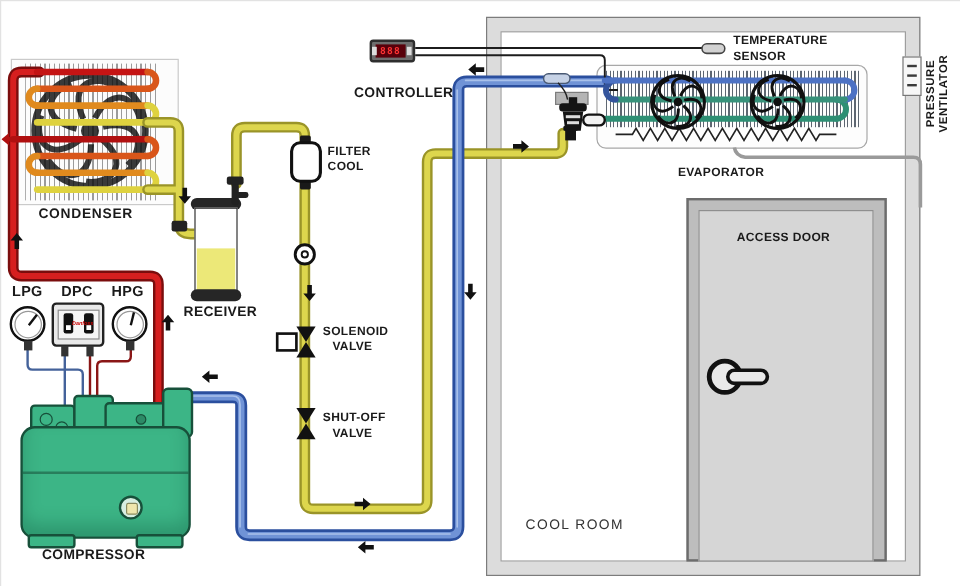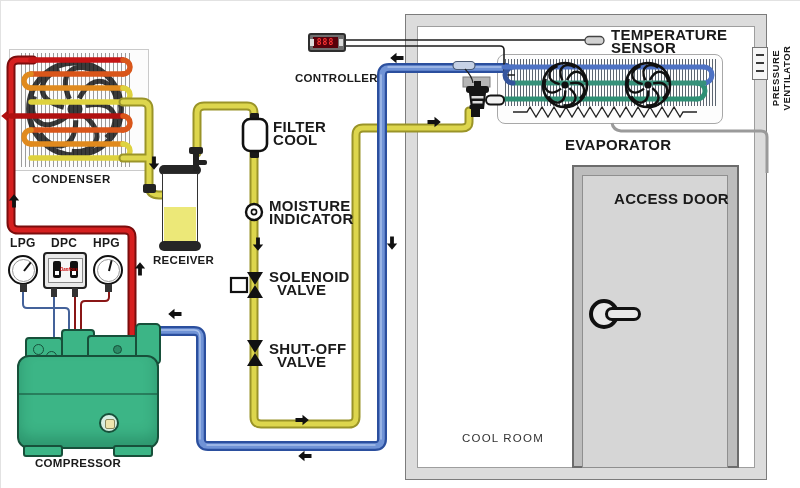--- a/index.html
+++ b/index.html
@@ -1,18 +1,18 @@
 <!DOCTYPE html>
 <html><head>
 <meta charset="utf-8">
 <style>
   html,body{margin:0;padding:0;background:#fff;font-family:"Liberation Sans",sans-serif;}
   .stage{position:relative;width:800px;height:488px;background:#fff;border:1px solid #e2e2e2;overflow:hidden;}
   .abs{position:absolute;}
-  .lbl{position:absolute;font-weight:bold;color:#1a1a1a;font-size:15px;line-height:12.5px;letter-spacing:.3px;white-space:nowrap;}
+  .lbl{position:absolute;font-weight:bold;color:#1a1a1a;font-size:10px;line-height:12.5px;letter-spacing:.3px;white-space:nowrap;}
   .lbl-lg{font-size:11.5px;}
   
   .room-wall{left:404px;top:13px;width:362px;height:466px;background:#dcdcdc;border:1px solid #7c7c7c;box-sizing:border-box;}
   .room-in{left:416px;top:25px;width:338px;height:442px;background:#fff;border:1px solid #9e9e9e;box-sizing:border-box;}
   .vent-box{left:751px;top:46px;width:16px;height:33px;background:#f7f7f7;border:1px solid #777;box-sizing:border-box;}
   .vent-dash{position:absolute;left:3px;width:8px;height:2px;background:#3a3a3a;}
   .door-frame{left:571px;top:164px;width:167px;height:303px;background:#bdbdbd;border:2px solid #6c6c6c;box-sizing:border-box;}
   .door-panel{left:581px;top:174px;width:146px;height:293px;background:#d6d6d6;border:1px solid #8f8f8f;box-sizing:border-box;}
   .door-handle-ring{left:588px;top:298px;width:30px;height:30px;border:4px solid #111;border-radius:50%;background:#e9e9e9;box-sizing:border-box;}
   .door-handle-bar{left:604px;top:306px;width:36px;height:14px;border:3px solid #111;border-radius:7px;background:#e9e9e9;box-sizing:border-box;}
@@ -266,39 +266,35 @@
 
   <div class="lbl" style="left:9px;top:236px;font-size:12px;">LPG</div>
   <div class="lbl" style="left:50px;top:236px;font-size:12px;">DPC</div>
   <div class="lbl" style="left:92px;top:236px;font-size:12px;">HPG</div>
   <div class="lbl lbl-lg" style="left:31px;top:172px;letter-spacing:.6px;">CONDENSER</div>
   <div class="lbl lbl-lg" style="left:152px;top:253px;text-align:center;">RECEIVER</div>
   <div class="lbl" style="left:272px;top:120px;">
     <span style="display:block;">FILTER</span>
       <span style="display:block;">COOL</span>
   </div>
-  <div class="lbl" style="left:268px;top:199px;">
-    <span style="display:block;">MOISTURE</span>
-      <span style="display:block;">INDICATOR</span>
-  </div>
   <div class="lbl" style="left:268px;top:270px;">
     <span style="display:block;">SOLENOID</span>
       <span style="display:block;margin-left:8px;">VALVE</span>
   </div>
   <div class="lbl" style="left:268px;top:342px;">
     <span style="display:block;">SHUT-OFF</span>
       <span style="display:block;margin-left:8px;">VALVE</span>
   </div>
   <div class="lbl lbl-lg" style="left:294px;top:71px;">CONTROLLER</div>
   <div class="lbl lbl-lg cmp-label">COMPRESSOR</div>
   <div class="lbl" style="left:564px;top:138px;">EVAPORATOR</div>
   <div class="lbl" style="left:610px;top:28px;">
     <span style="display:block;">TEMPERATURE</span>
       <span style="display:block;">SENSOR</span>
   </div>
   <div class="lbl" style="left:613px;top:192px;width:84px;">ACCESS DOOR</div>
-  <div class="lbl" style="left:437px;top:431px;font-weight:normal;font-size:11.5px;letter-spacing:1.2px;color:#333;margin-left:24px;">COOL ROOM</div>
+  <div class="lbl" style="left:437px;top:431px;font-weight:normal;font-size:11.5px;letter-spacing:1.2px;color:#333;">COOL ROOM</div>
   <div class="abs vent-lbl">
     <span style="display:block;">PRESSURE</span>
       <span style="display:block;">VENTILATOR</span>
   </div>
 
 </div>
 
 </body></html>

